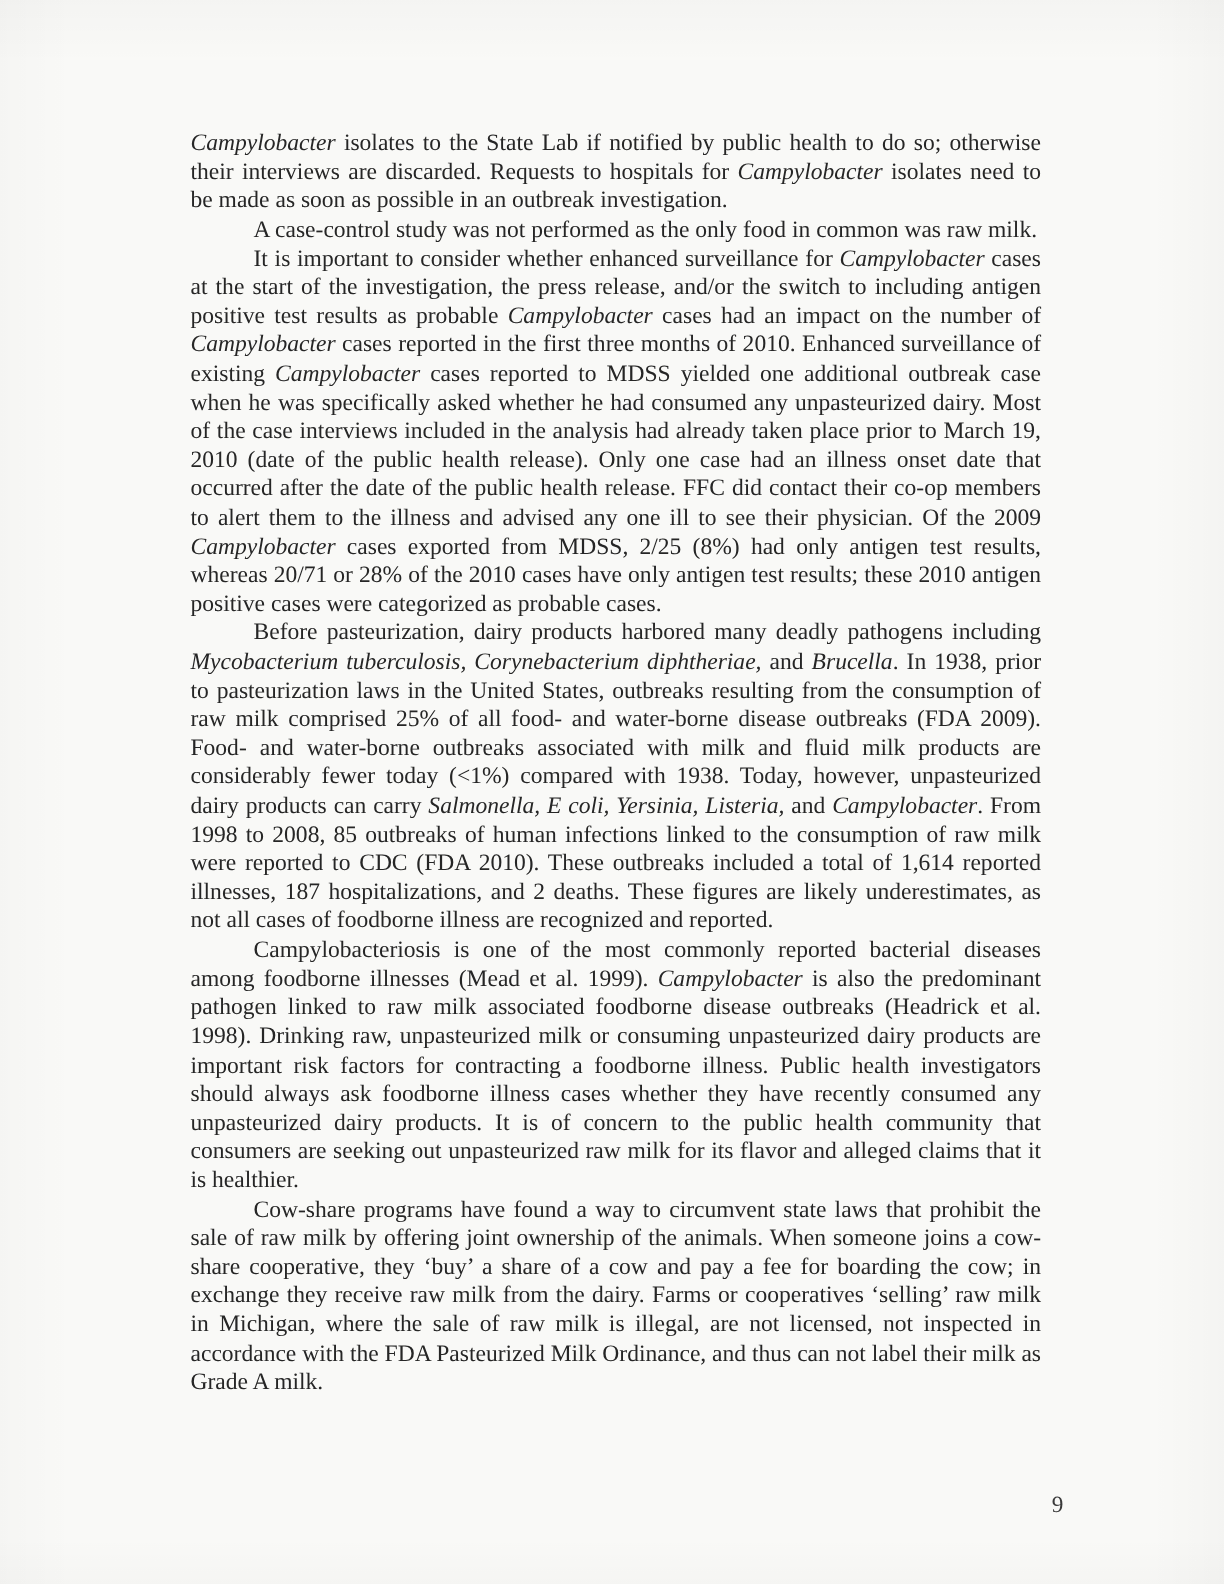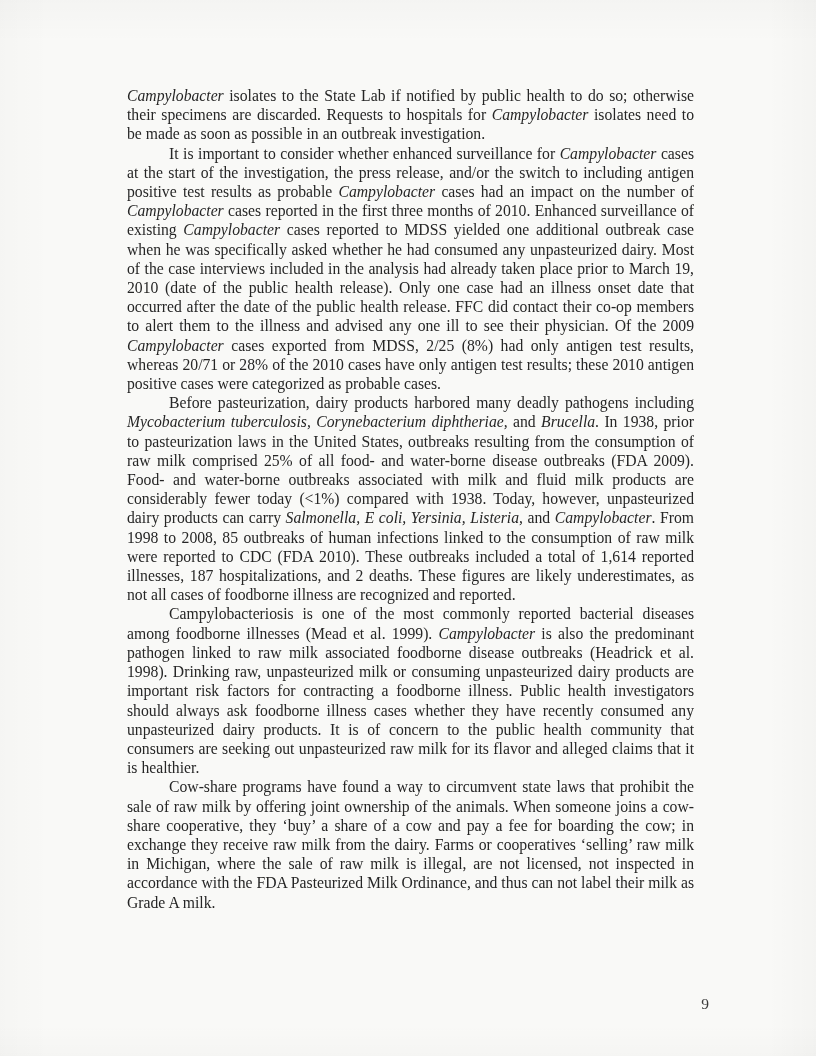--- a/index.html
+++ b/index.html
@@ -51,20 +51,21 @@
     text-align: center;
     color: #3a3a3a;
     font-size: 15.5px;
   }
 </style>
 </head>
 <body>
 
 <div class="page-sheet">
   <div class="page-body">
-      <p class="para"><em>Campylobacter</em><span> isolates to the State Lab if notified by public health to do so; otherwise their specimens are discarded. Requests to hospitals for </span><em>Campylobacter</em><span> isolates need to be made as soon as possible in an outbreak investigation.</span></p>
+      <p class="para"><em>Campylobacter</em><span> isolates to the State Lab if notified by public health to do so; otherwise their interviews are discarded. Requests to hospitals for </span><em>Campylobacter</em><span> isolates need to be made as soon as possible in an outbreak investigation.</span></p>
+      <p class="para indent"><span>A case-control study was not performed as the only food in common was raw milk.</span></p>
       <p class="para indent"><span>It is important to consider whether enhanced surveillance for </span><em>Campylobacter</em><span> cases at the start of the investigation, the press release, and/or the switch to including antigen positive test results as probable </span><em>Campylobacter</em><span> cases had an impact on the number of </span><em>Campylobacter</em><span> cases reported in the first three months of 2010. Enhanced surveillance of existing </span><em>Campylobacter</em><span> cases reported to MDSS yielded one additional outbreak case when he was specifically asked whether he had consumed any unpasteurized dairy. Most of the case interviews included in the analysis had already taken place prior to March 19, 2010 (date of the public health release). Only one case had an illness onset date that occurred after the date of the public health release. FFC did contact their co-op members to alert them to the illness and advised any one ill to see their physician. Of the 2009 </span><em>Campylobacter</em><span> cases exported from MDSS, 2/25 (8%) had only antigen test results, whereas 20/71 or 28% of the 2010 cases have only antigen test results; these 2010 antigen positive cases were categorized as probable cases.</span></p>
       <p class="para indent"><span>Before pasteurization, dairy products harbored many deadly pathogens including </span><em>Mycobacterium tuberculosis, Corynebacterium diphtheriae,</em><span> and </span><em>Brucella</em><span>. In 1938, prior to pasteurization laws in the United States, outbreaks resulting from the consumption of raw milk comprised 25% of all food- and water-borne disease outbreaks (FDA 2009). Food- and water-borne outbreaks associated with milk and fluid milk products are considerably fewer today (&lt;1%) compared with 1938. Today, however, unpasteurized dairy products can carry </span><em>Salmonella, E coli, Yersinia, Listeria,</em><span> and </span><em>Campylobacter</em><span>. From 1998 to 2008, 85 outbreaks of human infections linked to the consumption of raw milk were reported to CDC (FDA 2010). These outbreaks included a total of 1,614 reported illnesses, 187 hospitalizations, and 2 deaths. These figures are likely underestimates, as not all cases of foodborne illness are recognized and reported.</span></p>
       <p class="para indent"><span>Campylobacteriosis is one of the most commonly reported bacterial diseases among foodborne illnesses (Mead et al. 1999). </span><em>Campylobacter</em><span> is also the predominant pathogen linked to raw milk associated foodborne disease outbreaks (Headrick et al. 1998). Drinking raw, unpasteurized milk or consuming unpasteurized dairy products are important risk factors for contracting a foodborne illness. Public health investigators should always ask foodborne illness cases whether they have recently consumed any unpasteurized dairy products. It is of concern to the public health community that consumers are seeking out unpasteurized raw milk for its flavor and alleged claims that it is healthier.</span></p>
       <p class="para indent"><span>Cow-share programs have found a way to circumvent state laws that prohibit the sale of raw milk by offering joint ownership of the animals. When someone joins a cow-share cooperative, they ‘buy’ a share of a cow and pay a fee for boarding the cow; in exchange they receive raw milk from the dairy. Farms or cooperatives ‘selling’ raw milk in Michigan, where the sale of raw milk is illegal, are not licensed, not inspected in accordance with the FDA Pasteurized Milk Ordinance, and thus can not label their milk as Grade A milk.</span></p>
     </div>
   <div class="page-number">9</div>
 </div>
 
 </body></html>

